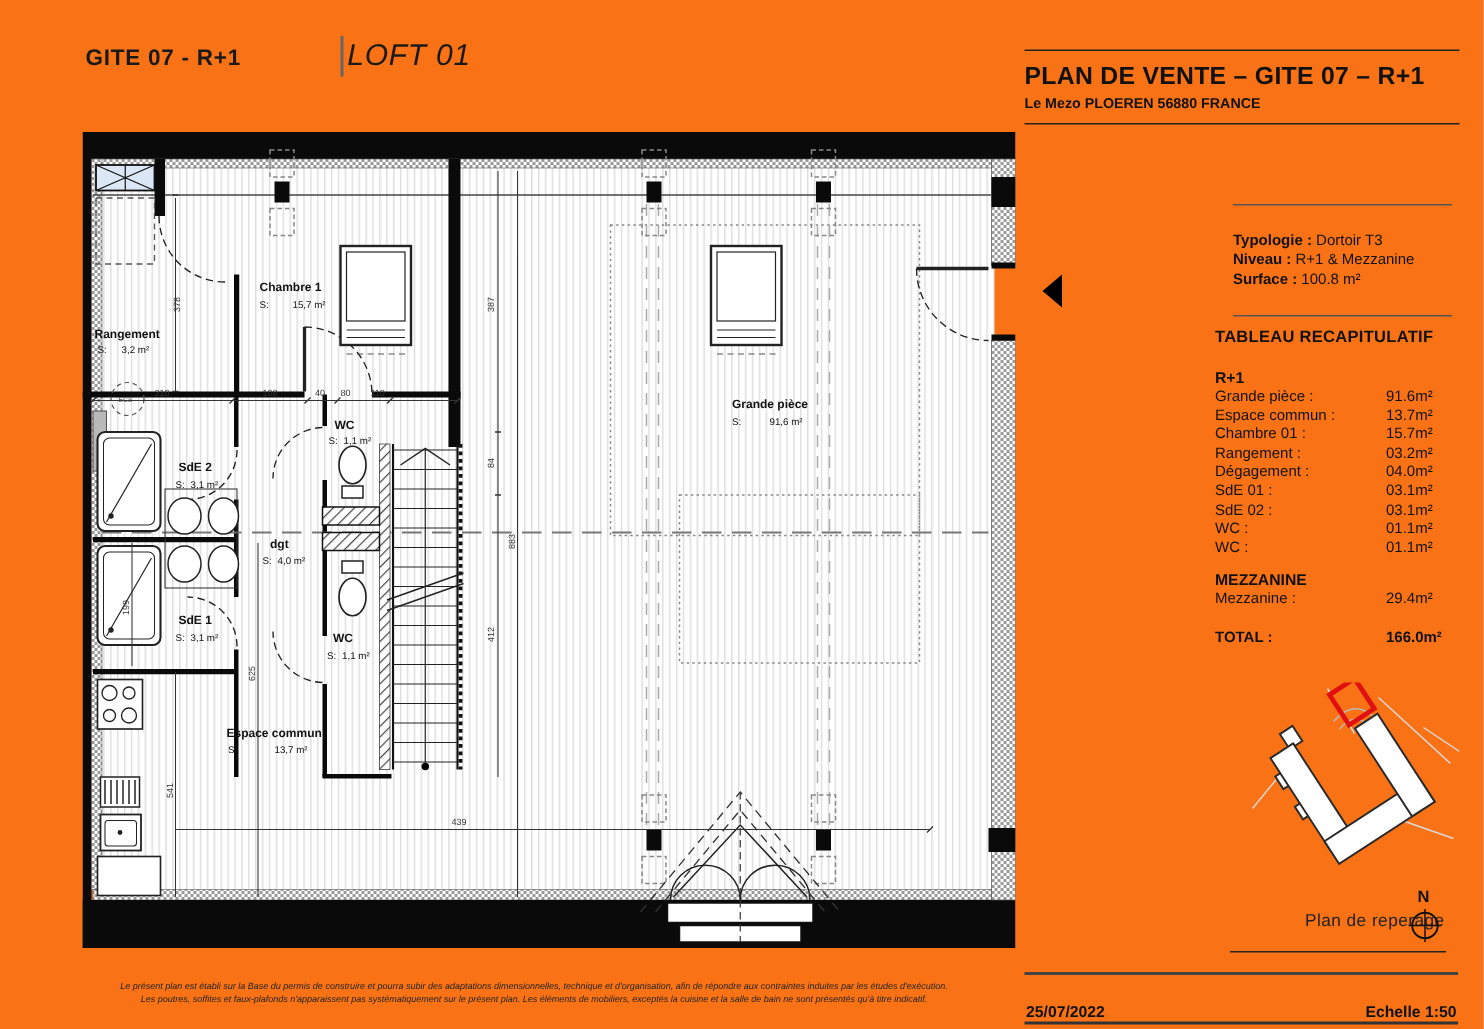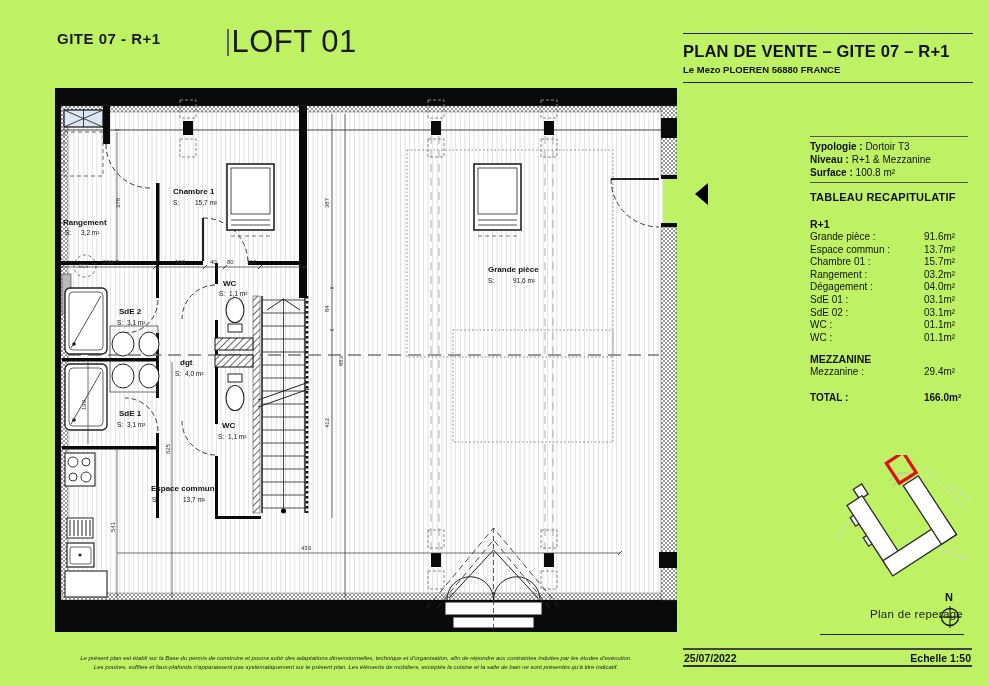--- a/index.html
+++ b/index.html
@@ -1,50 +1,50 @@
 <!DOCTYPE html>
 <html><head>
 <meta charset="utf-8">
 <style>
   * { margin:0; padding:0; box-sizing:border-box; }
   body { background:#fff; font-family:"Liberation Sans", sans-serif; color:#111; }
-  .page { position:relative; width:989px; height:686px; background:#bef264; overflow:hidden; }
+  .page { position:relative; width:989px; height:686px; background:#f97316; overflow:hidden; }
 
   
   .gite-title { position:absolute; left:57px; top:30px; font-size:15px; font-weight:700; letter-spacing:.5px; color:#1a1a1a; }
-  .loft-title { position:absolute; left:227px; top:24px; font-size:31px; font-weight:500; letter-spacing:.5px; color:#1a1a1a; display:flex; align-items:center; }
+  .loft-title { position:absolute; left:227px; top:24px; font-size:20px; font-weight:500; letter-spacing:.5px; color:#1a1a1a; display:flex; align-items:center;font-style:italic; }
   .loft-bar { display:inline-block; width:1.5px; height:27px; background:#666; margin-right:3px; }
 
   
   .panel-header { position:absolute; left:683px; top:33px; width:290px; border-top:1.5px solid #222; border-bottom:1.5px solid #222; text-align:left; padding:8px 0 7px; }
   .panel-title { font-size:16.5px; font-weight:800; letter-spacing:.2px; }
   .panel-sub { font-size:9.5px; font-weight:700; margin-top:3px; }
 
   .entry-arrow { position:absolute; left:695px; top:183px; width:0; height:0;
     border-right:13px solid #000; border-top:11px solid transparent; border-bottom:11px solid transparent; }
 
   .infoblock { position:absolute; left:810px; top:136px; width:158px; font-size:10px; line-height:13px; }
-  .meta { border-top:1.2px solid #555; border-bottom:1.2px solid #555; padding:3px 0; }
+  .meta { border-top:1.2px solid #555; border-bottom:1.2px solid #555; padding:17px 0;margin-left:12px; }
   .meta b { font-weight:700; }
   .tabtitle { margin-top:8px; font-size:11px; font-weight:800; letter-spacing:.2px; }
   .secname { margin-top:14px; font-size:10.5px; font-weight:800; }
   .trow { display:flex; line-height:12.6px; }
   .tv { margin-left:auto; width:44px; text-align:left; }
   .total { margin-top:13px; font-weight:700; }
   .mezz { margin-top:9px; }
 
   
   .minimap { position:absolute; left:833px; top:455px; }
   .rep-caption { position:absolute; left:850px; top:608px; font-size:11.5px; letter-spacing:.3px; color:#222;padding-left:20px; }
   .compass { position:absolute; left:936px; top:590px; }
   .rep-line { position:absolute; left:820px; top:634px; width:144px; border-top:1.5px solid #222; }
 
-  .bottombar { position:absolute; left:683px; top:648px; width:289px; height:19px;
+  .bottombar { position:absolute; left:683px; top:648px; width:289px; height:35px;
     border-top:2.5px solid #444; border-bottom:2px solid #333;
-    display:flex; align-items:center; justify-content:space-between; font-size:10.5px; font-weight:700; padding:0 1px; }
+    display:flex; align-items:flex-end; justify-content:space-between; font-size:10.5px; font-weight:700; padding:0 1px; }
 
   .disclaimer { position:absolute; left:40px; top:654px; width:632px; text-align:center;
     font-size:6px; font-style:italic; line-height:8.5px; color:#222; }
 
   
   .plan { position:absolute; left:55px; top:88px; }
   svg text { font-family:"Liberation Sans", sans-serif; }
   .rname { font-weight:700; font-size:8px; fill:#111; }
   .rarea { font-size:6.5px; fill:#111; }
   .dim { font-size:6px; fill:#333; }

